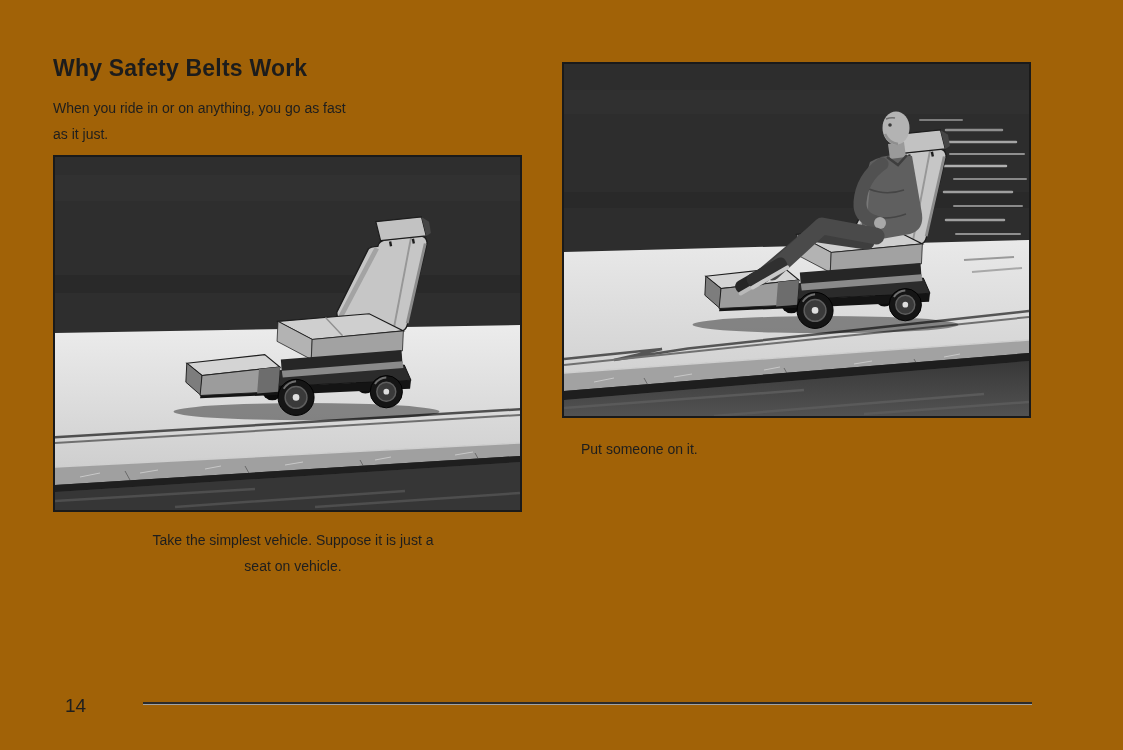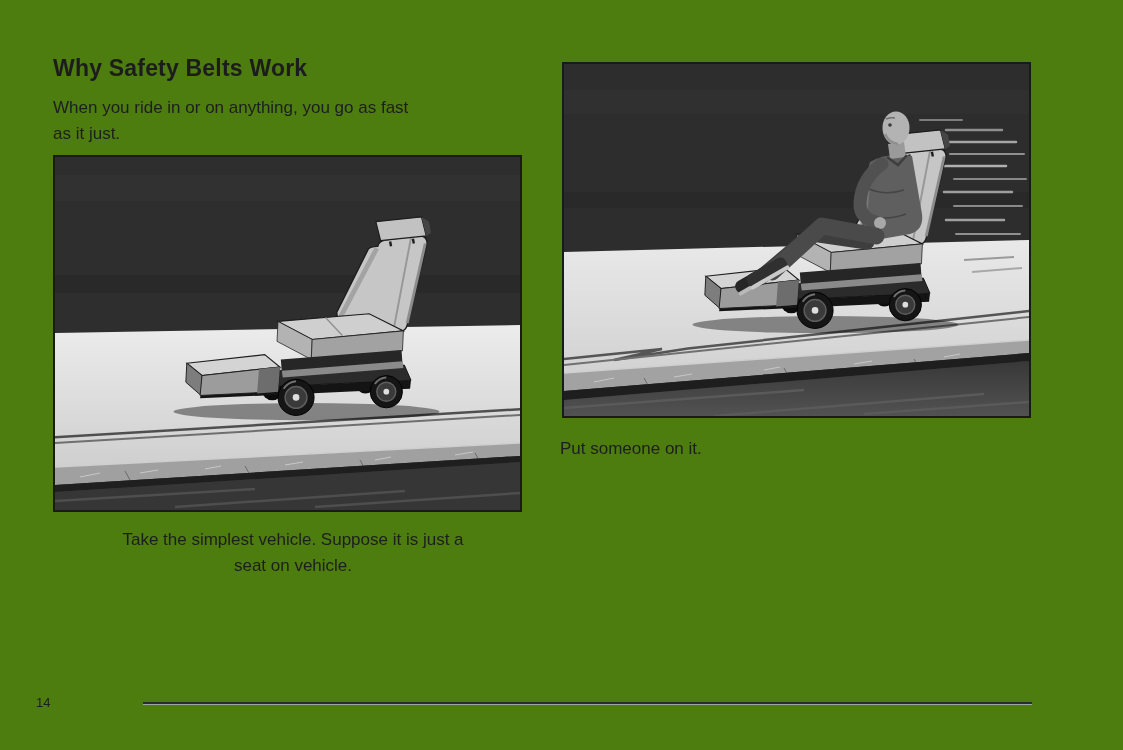--- a/index.html
+++ b/index.html
@@ -1,38 +1,38 @@
 <!DOCTYPE html>
 <html><head>
 <meta charset="utf-8">
 <style>
   html,body{margin:0;padding:0;background:#ffffff;}
   .page{
-    position:relative;width:1123px;height:750px;background:#4d7c0f;
+    position:relative;width:1123px;height:750px;background:#a16207;
     font-family:"Liberation Sans",sans-serif;color:#1e1e1e;overflow:hidden;
   }
   .title{
     position:absolute;left:53px;top:55px;margin:0;
     font-size:23px;font-weight:700;letter-spacing:0.2px;color:#1c1c1c;
   }
   .bodytext{
-    position:absolute;margin:0;font-size:17px;line-height:26px;color:#1e1e1e;
+    position:absolute;margin:0;font-size:14px;line-height:26px;color:#1e1e1e;
   }
   .intro{left:53px;top:95px;width:480px;}
   .caption-left{left:53px;top:527px;width:480px;text-align:center;}
-  .caption-right{left:560px;top:436px;width:470px;}
+  .caption-right{left:581px;top:436px;width:470px;}
   .figure{
     position:absolute;margin:0;padding:0;border:2px solid #1a1a1a;
     background:#2d2d2d;line-height:0;
   }
   .figure svg{display:block;}
   .figure-left{left:53px;top:155px;width:465px;height:353px;}
   .figure-right{left:562px;top:62px;width:465px;height:352px;}
   .page-number{
-    position:absolute;left:36px;top:695px;font-size:13px;color:#1e1e1e;
+    position:absolute;left:65px;top:695px;font-size:19px;color:#1e1e1e;
   }
   .footer-rule{
     position:absolute;left:143px;top:702px;width:889px;height:3px;
     background:linear-gradient(to bottom,#2b2b2b 0,#2b2b2b 2px,#a3a3a3 2px,#a3a3a3 3px);
   }
   .defs-holder{position:absolute;width:0;height:0;overflow:hidden;}
 </style>
 </head>
 <body>
 

